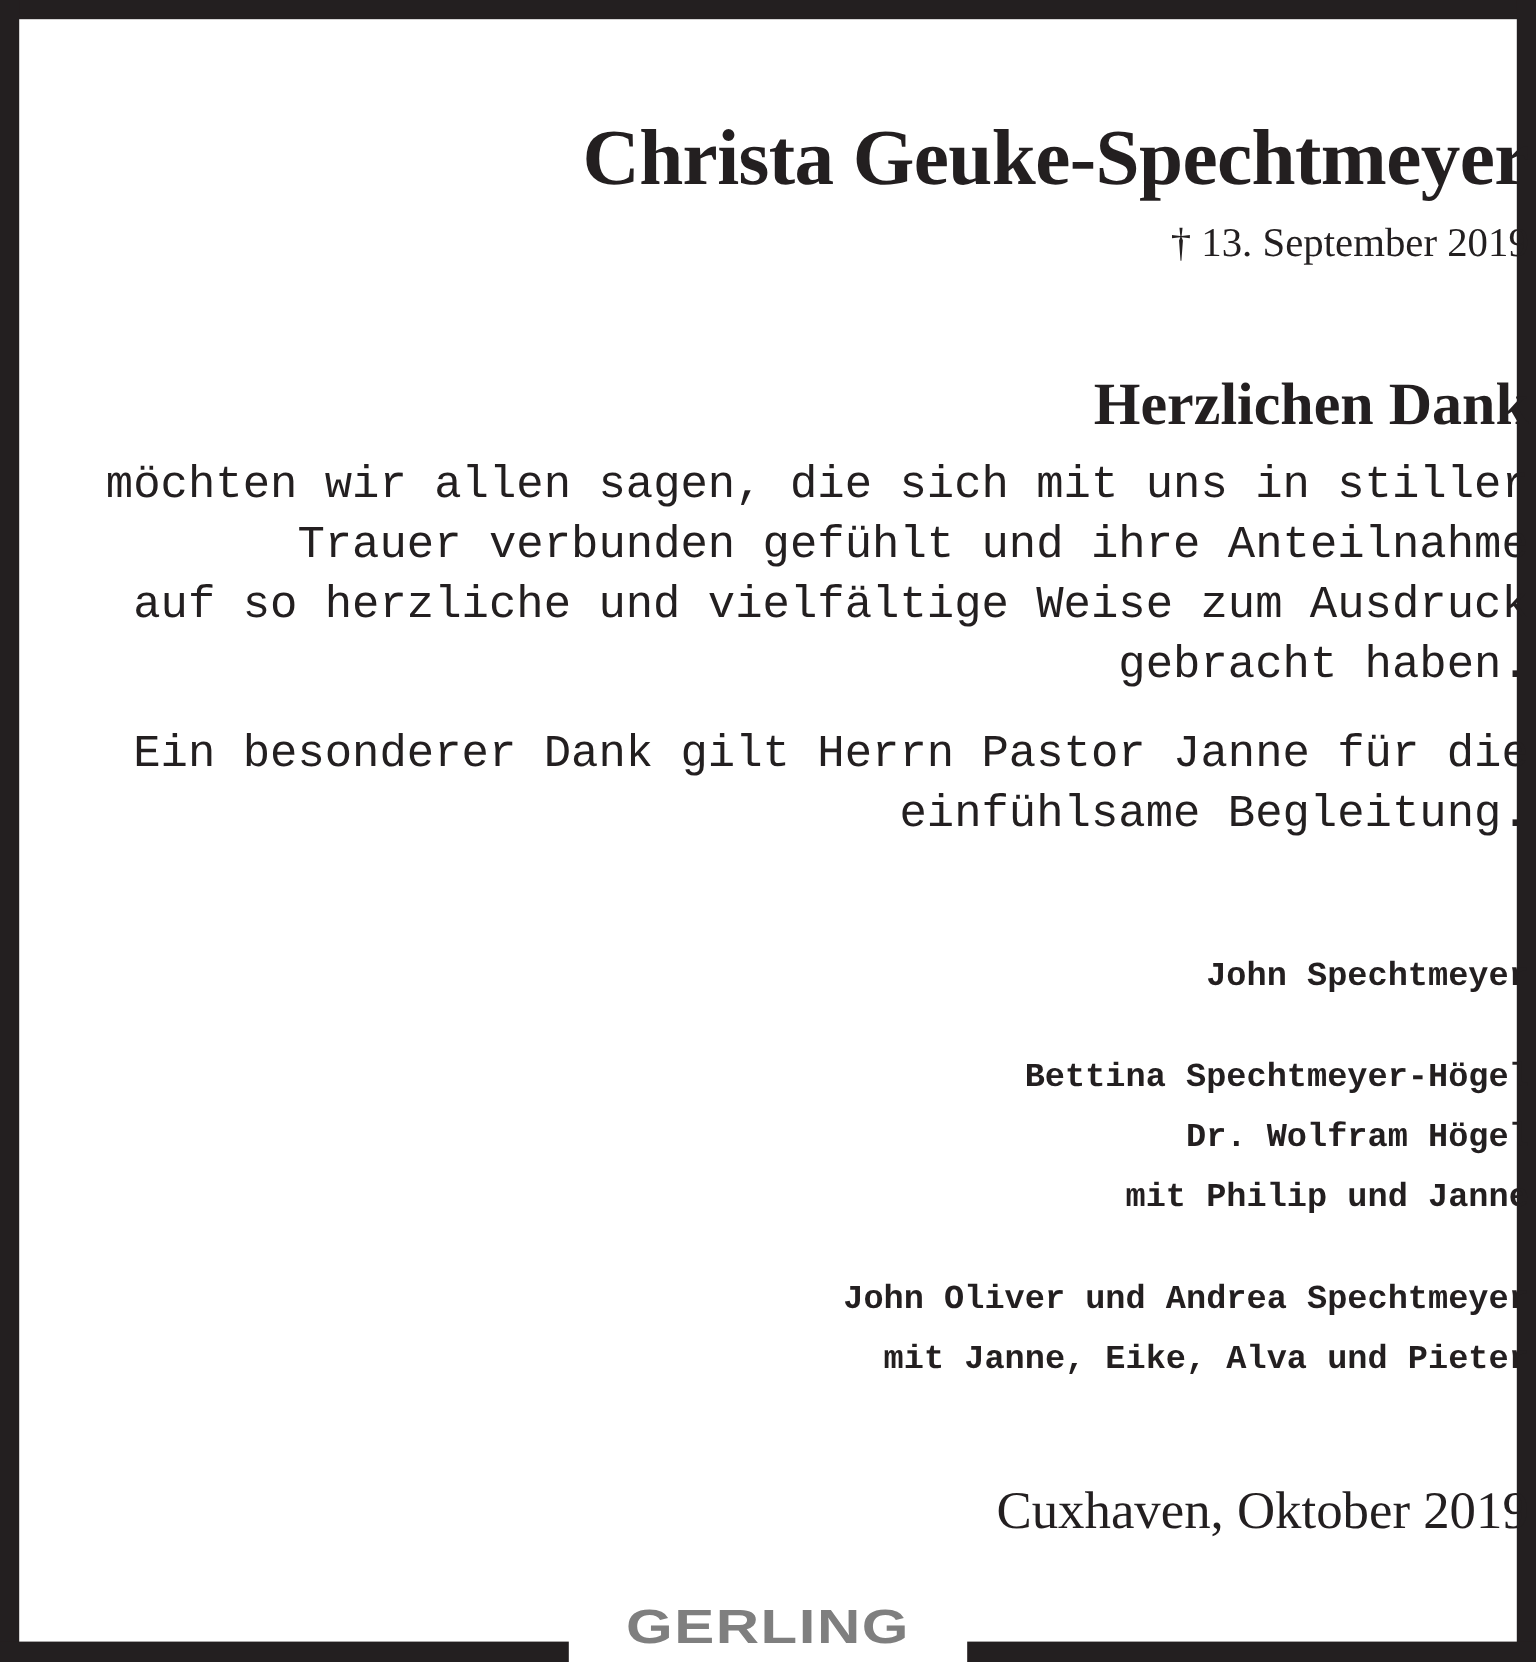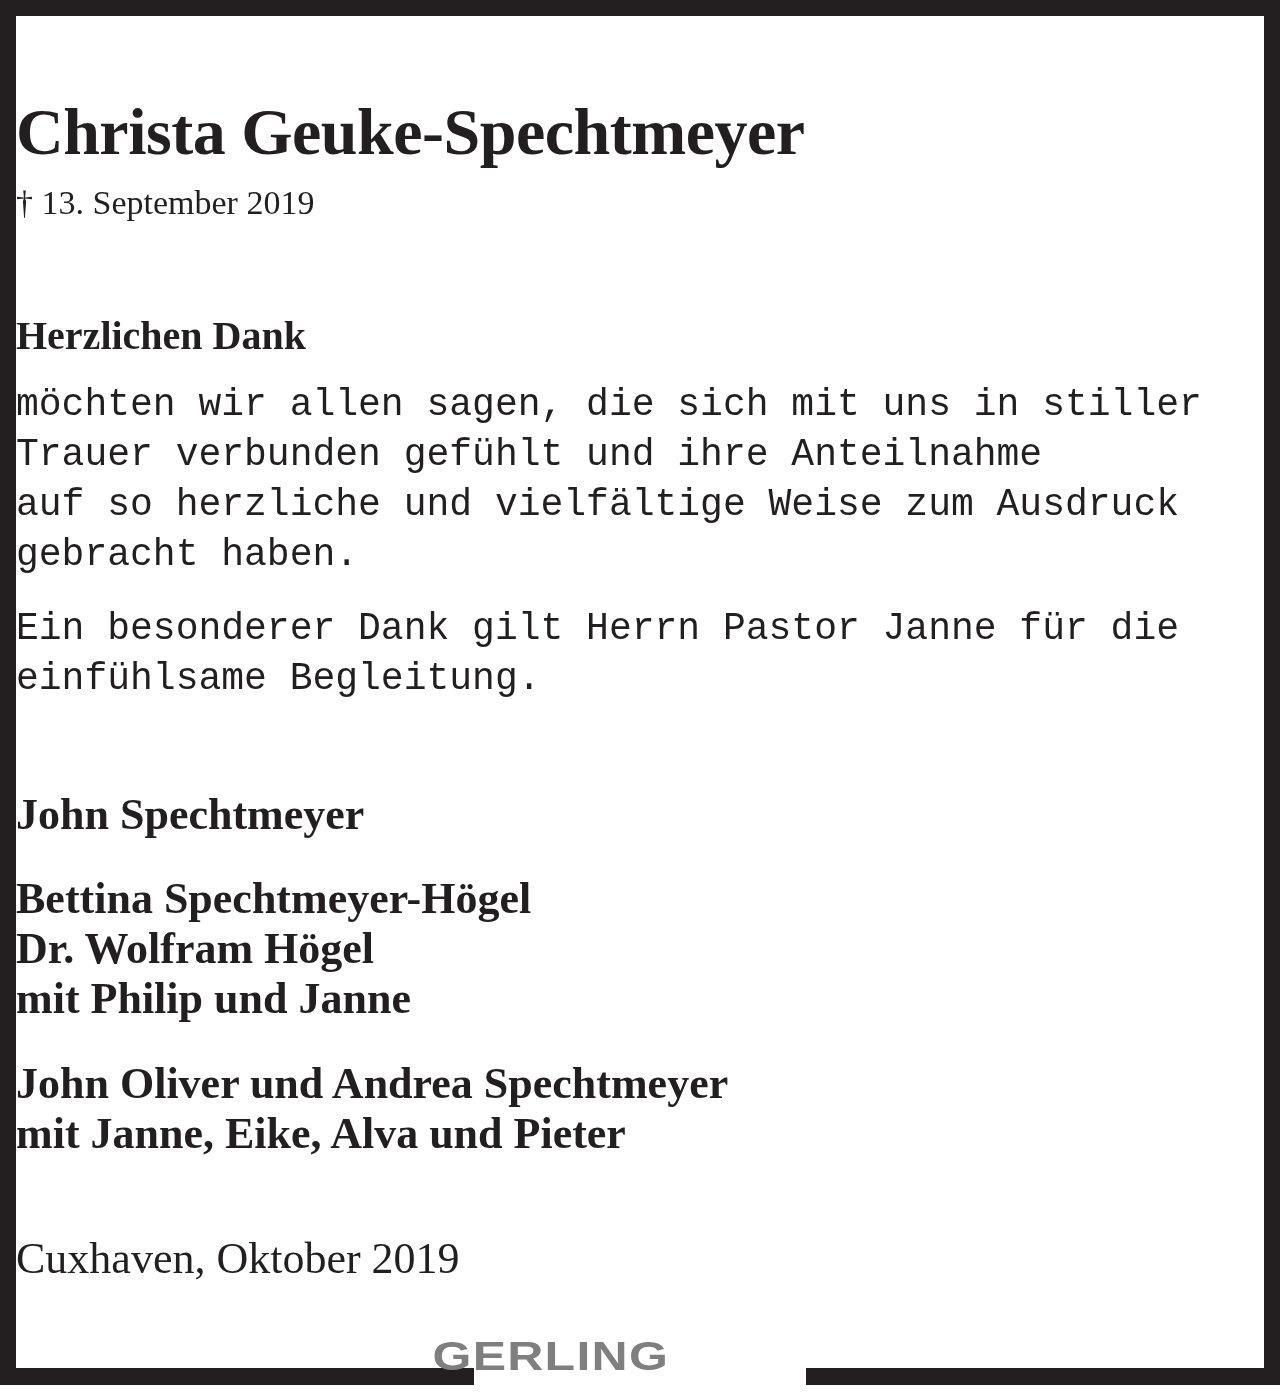--- a/index.html
+++ b/index.html
@@ -4,30 +4,30 @@
   <style>
     html, body { margin: 0; padding: 0; background: #ffffff; }
     body { width: 1280px; height: 1399px; position: relative; overflow: hidden; }
     .frame-top { position: absolute; left: 0; top: 0; width: 1280px; height: 16px; background: #231f20; }
     .frame-left { position: absolute; left: 0; top: 0; width: 16px; height: 1385px; background: #231f20; }
     .frame-right { position: absolute; left: 1264px; top: 0; width: 16px; height: 1385px; background: #231f20; }
     .frame-bottom-left { position: absolute; left: 0; top: 1368px; width: 474px; height: 17px; background: #231f20; }
     .frame-bottom-right { position: absolute; left: 806px; top: 1368px; width: 474px; height: 17px; background: #231f20; }
 
     .content { position: absolute; left: 16px; top: 16px; width: 1248px; text-align: center; color: #231f20; font-family: "DejaVu Serif", "Liberation Serif", serif; }
-    .line { position: absolute; left: 0; width: 1248px; text-align: left; white-space: nowrap; }
+    .line { position: absolute; left: 10px; width: 1248px; text-align: right; white-space: nowrap; }
 
     .title { font-family: "Liberation Serif", serif; font-weight: bold; font-size: 66px; letter-spacing: -0.5px; top: 78px; line-height: 76px; transform: scaleX(1.0); }
     .death-date { font-family: "Liberation Serif", serif; font-size: 34px; top: 164px; line-height: 46px; }
-    .thanks-heading { font-family: "Liberation Serif", serif; font-weight: bold; font-size: 40px; top: 292px; line-height: 56px; }
+    .thanks-heading { font-family: "Liberation Serif", serif; font-weight: bold; font-size: 50px; top: 292px; line-height: 56px; }
     .body-text { font-family: Liberation Mono, monospace; font-size: 38px; line-height: 50px; }
-    .name { font-family: Liberation Serif, serif; font-weight: bold; font-size: 44px; line-height: 50px; }
+    .name { font-family: Liberation Mono, monospace; font-weight: bold; font-size: 28px; line-height: 50px; }
     .closing { font-family: "Liberation Serif", serif; font-size: 44px; line-height: 50px; }
 
-    .logo { position: absolute; left: 474px; top: 1336px; width: 332px; height: 63px; }
+    .logo { position: absolute; left: 474px; top: 1336px; width: 332px; height: 63px; text-align: center; }
     .logo-main { display: block; font-family: "Liberation Sans", sans-serif; font-weight: bold; font-size: 40px; line-height: 40px; color: #7f7f7f; letter-spacing: 1px; transform: scaleX(1.25); transform-origin: center; }
     .logo-sub { display: block; font-family: "Liberation Serif", serif; font-size: 22px; line-height: 22px; color: #231f20; letter-spacing: 3px; margin-top: 0px; }
   </style>
 </head>
 <body>
 
 <div class="frame-top"></div>
 <div class="frame-left"></div>
 <div class="frame-right"></div>
 <div class="frame-bottom-left"></div>

